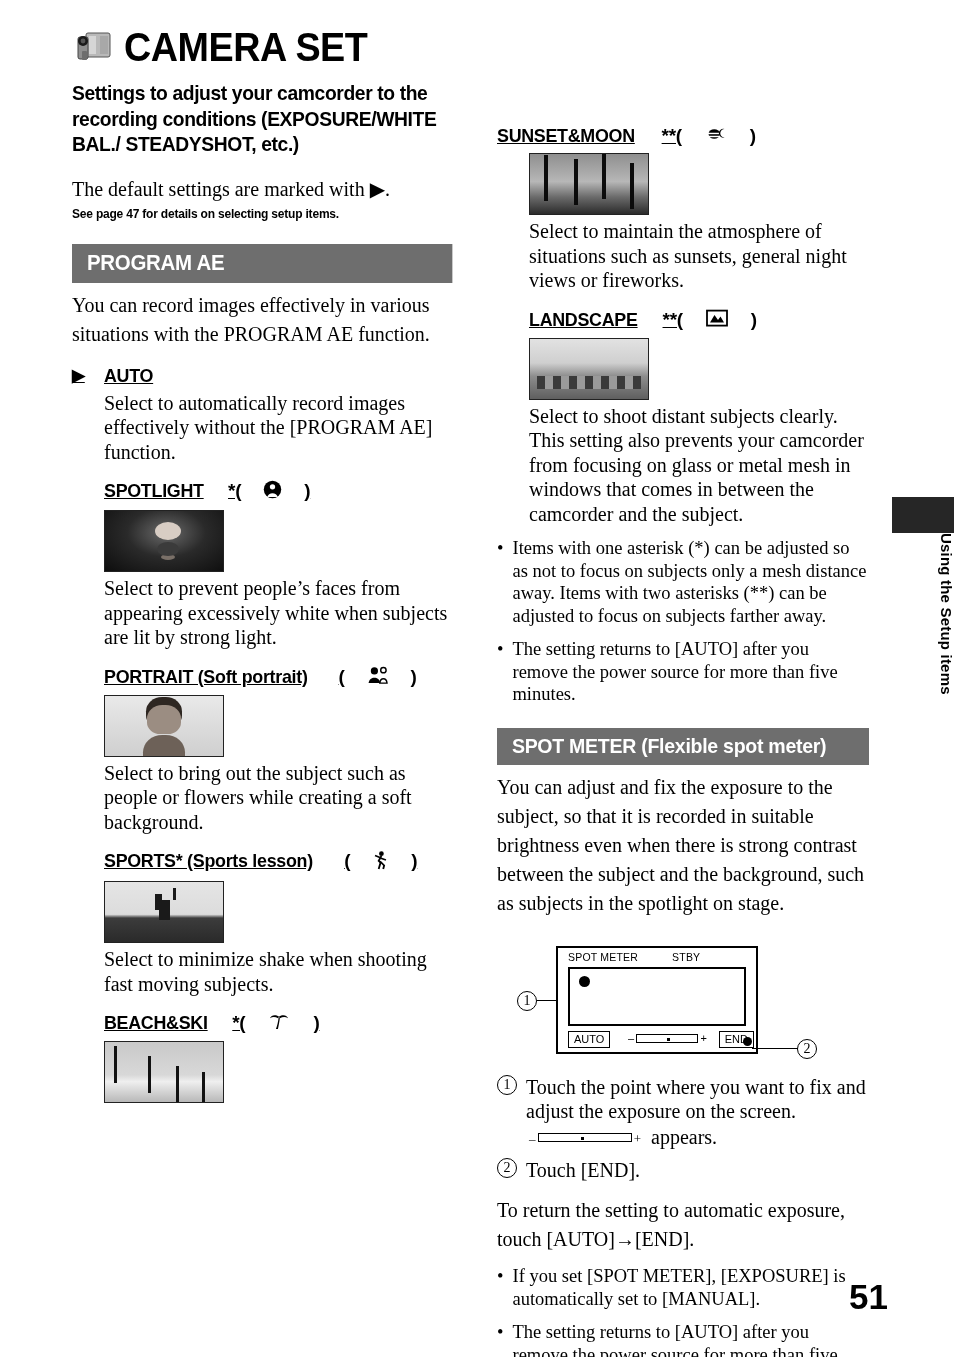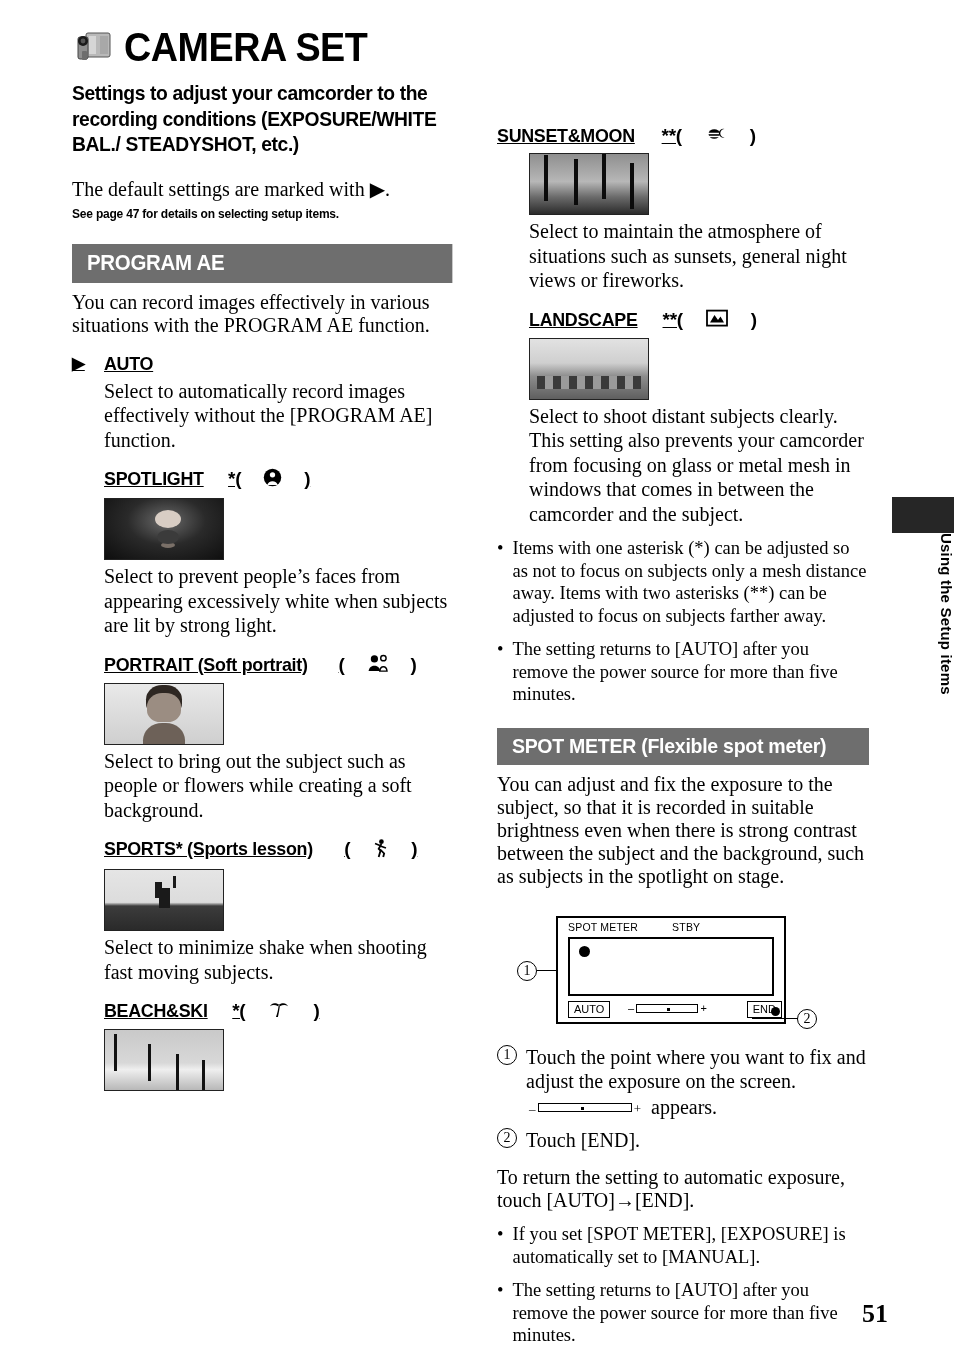--- a/index.html
+++ b/index.html
@@ -45,21 +45,21 @@
     background:#6e6e6e; color:#fff;
     font-family:"Liberation Sans", sans-serif;
     font-weight:bold; font-size:22px;
     padding:6px 0 7px 16px;
     letter-spacing:-0.3px;
     transform:scaleX(0.93); transform-origin:left center;
     width:107.5%;
   }
   .sec-bar.right { font-size:21px; }
 
-  .body-p { font-size:20px; line-height:23px; margin-top:8px; }
+  .body-p { font-size:20px; line-height:29px; margin-top:8px; }
 
   
   .mode-head {
     font-family:"Liberation Sans", sans-serif;
     font-weight:bold; font-size:19px;
     display:flex; align-items:flex-start; gap:18px;
     letter-spacing:-0.3px;
     margin-top:16px;
     text-decoration:underline;
   }
@@ -102,21 +102,21 @@
     display:inline-flex; align-items:center; justify-content:center;
     width:20px; height:20px; border:1.6px solid #000; border-radius:50%;
     font-size:14px; font-family:"Liberation Serif", serif; line-height:1;
     flex:none;
   }
   .step { display:flex; gap:9px; margin-top:9px; font-size:20px; line-height:24.5px; }
 
   
   .diagram { position:relative; height:128px; margin-top:20px; }
   .lcd {
-    position:absolute; left:59px; top:8px; width:230px; height:108px;
+    position:absolute; left:59px; top:8px; width:202px; height:108px;
     border:2.5px solid #000; background:#fff;
   }
   .lcd-top {
     position:absolute; left:10px; top:3px; right:8px;
     font-family:"Liberation Sans", sans-serif; font-size:10.5px; letter-spacing:0.2px;
     display:flex; gap:34px;
   }
   .lcd-inner {
     position:absolute; left:10px; top:19px; right:10px; bottom:26px;
     border:2.5px solid #000;
@@ -150,22 +150,22 @@
 
   
   .tab-block { position:absolute; right:0; top:497px; width:62px; height:36px; background:#262626; }
   .tab-text {
     position:absolute; right:-1px; top:533px; width:40px;
     font-family:"Liberation Sans", sans-serif; font-weight:bold; font-size:15px;
     writing-mode:vertical-rl; letter-spacing:0.2px; color:#000;
   }
 
   .pageno {
-    position:absolute; right:66px; bottom:28px;
-    font-family:Liberation Serif, serif; font-weight:bold; font-size:26px;
+    position:absolute; right:66px; bottom:40px;
+    font-family:Liberation Sans, sans-serif; font-weight:bold; font-size:35px;
   }
 </style>
 </head>
 <body>
 
 <div class="page">
 
   <div class="col-left">
 
     <div class="title-row">

